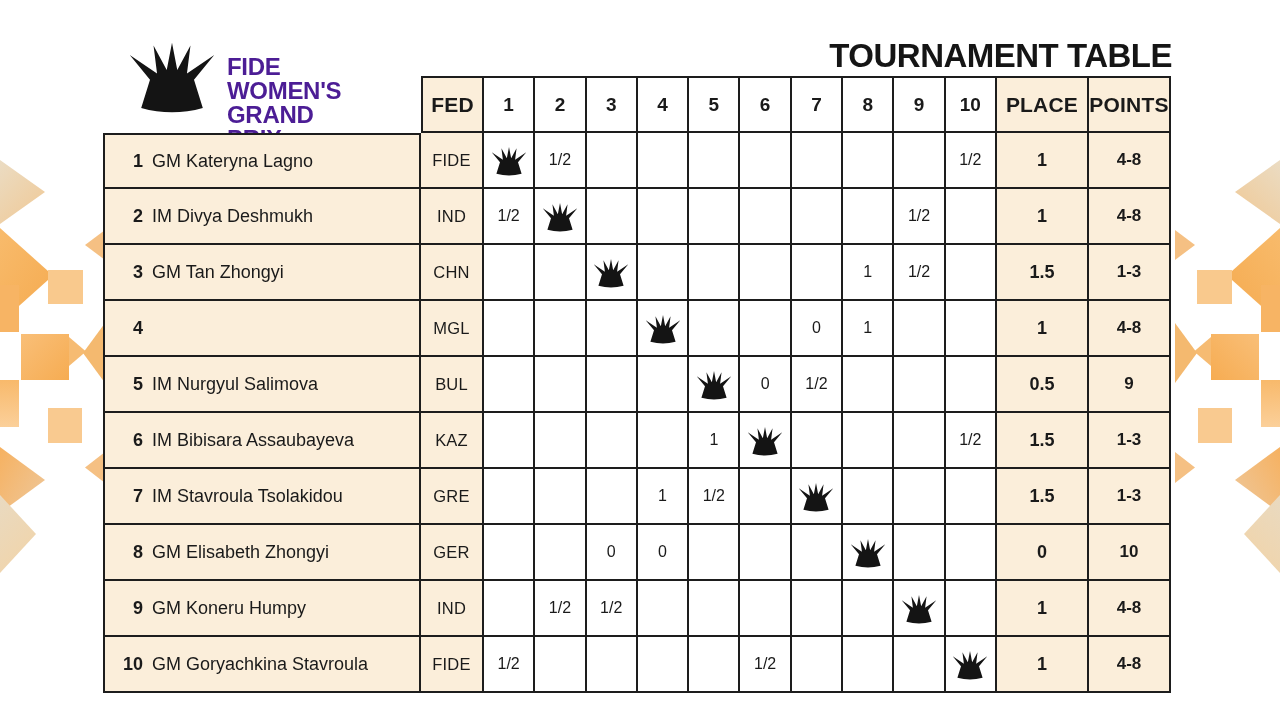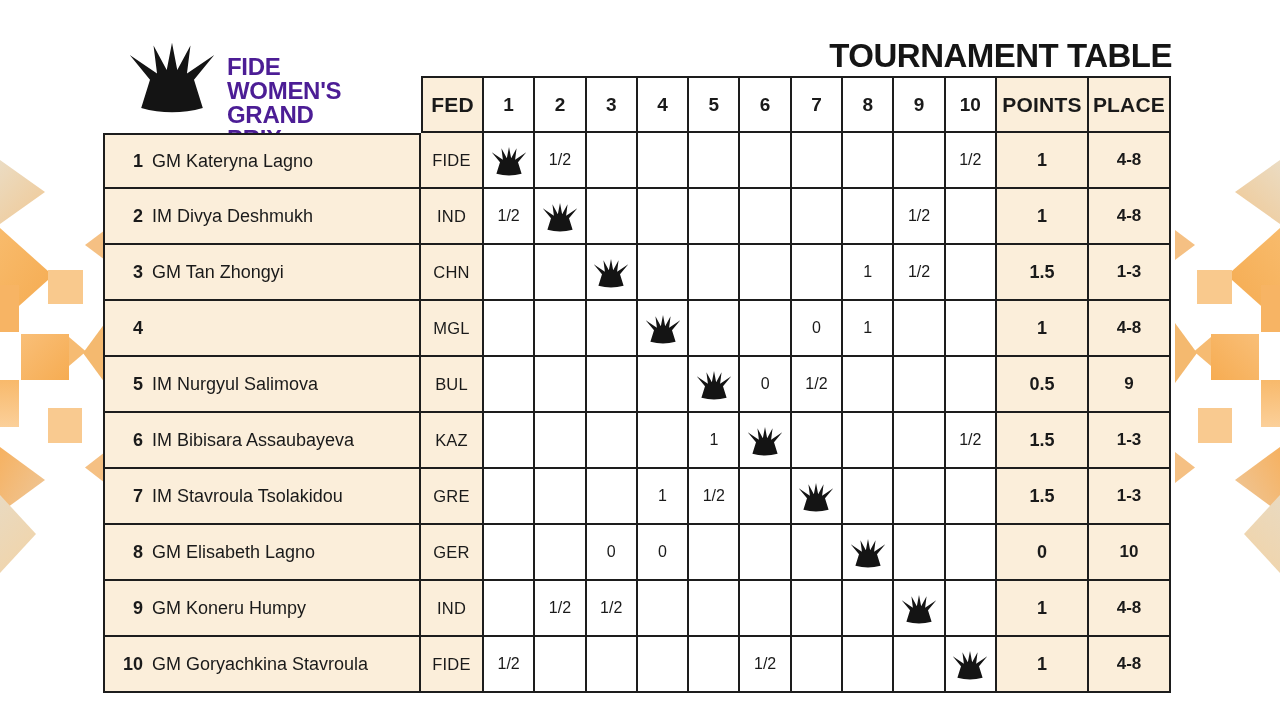--- a/index.html
+++ b/index.html
@@ -131,22 +131,22 @@
       <div class="cell hd bt">1</div>
       <div class="cell hd bt">2</div>
       <div class="cell hd bt">3</div>
       <div class="cell hd bt">4</div>
       <div class="cell hd bt">5</div>
       <div class="cell hd bt">6</div>
       <div class="cell hd bt">7</div>
       <div class="cell hd bt">8</div>
       <div class="cell hd bt">9</div>
       <div class="cell hd bt">10</div>
+      <div class="cell hd small cream bt">PLACE</div>
       <div class="cell hd small cream bt">POINTS</div>
-      <div class="cell hd small cream bt">PLACE</div>
       <div class="cell namecell cream bl bt">
         <span class="num">1</span>
         <span class="pname">GM Kateryna Lagno</span>
       </div>
       <div class="cell fedcell cream">FIDE</div>
       <div class="cell rescell">
         <svg class="crown" viewBox="0 0 100 80">
           <use href="#crown-shape"></use>
         </svg>
       </div>
@@ -281,21 +281,21 @@
           <use href="#crown-shape"></use>
         </svg>
       </div>
       <div class="cell rescell"></div>
       <div class="cell rescell"></div>
       <div class="cell rescell"></div>
       <div class="cell ptscell cream">1.5</div>
       <div class="cell placecell cream">1-3</div>
       <div class="cell namecell cream bl">
         <span class="num">8</span>
-        <span class="pname">GM Elisabeth Lagno</span>
+        <span class="pname">GM Elisabeth Zhongyi</span>
       </div>
       <div class="cell fedcell cream">GER</div>
       <div class="cell rescell"></div>
       <div class="cell rescell"></div>
       <div class="cell rescell">0</div>
       <div class="cell rescell">0</div>
       <div class="cell rescell"></div>
       <div class="cell rescell"></div>
       <div class="cell rescell"></div>
       <div class="cell rescell">

